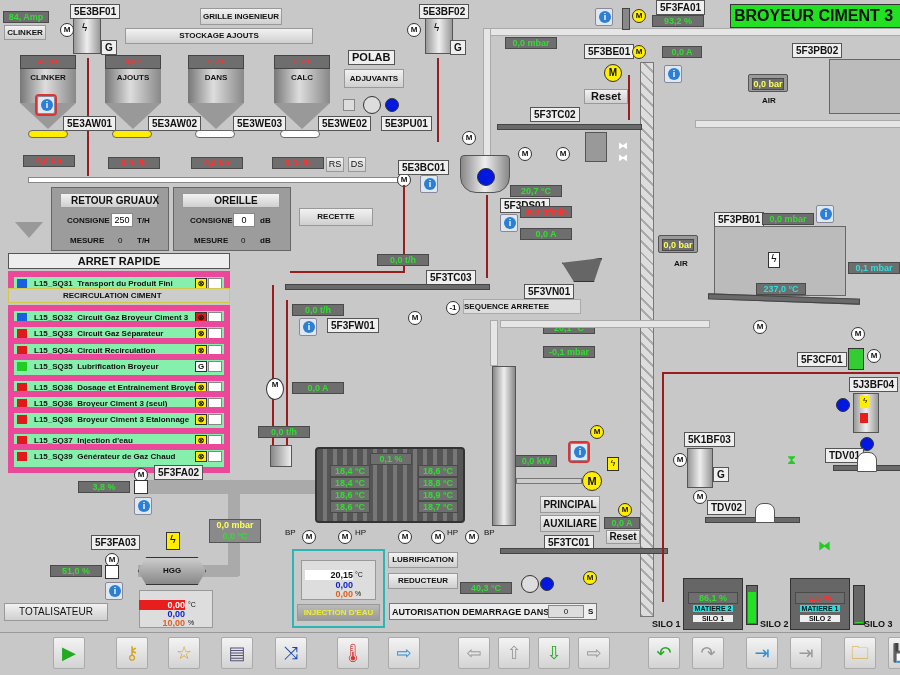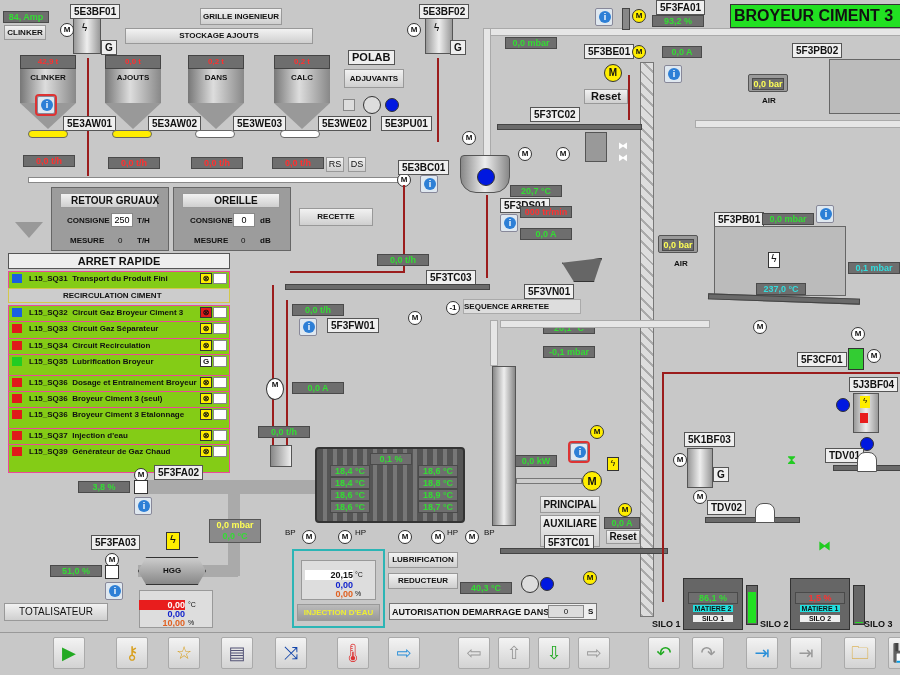--- a/index.html
+++ b/index.html
@@ -15,21 +15,21 @@
 .info::after{content:"i";position:absolute;left:3px;top:2px;width:12px;height:12px;border-radius:50%;background:#2d7fd6;color:#fff;font-weight:bold;font-size:9px;text-align:center;line-height:12px}
 .mot{position:absolute;width:14px;height:14px;border-radius:50%;background:#fff;border:1px solid #333;font-size:8px;font-weight:bold;text-align:center;line-height:12px}
 .mot.y{background:#ffee00}
 .mot.b{background:#0018e0;color:#0018e0}
 .pipe{position:absolute;background:#e6e6e6;border:1px solid #aaa}
 .rline{position:absolute;background:#9b1c1c}
 .hopper{position:absolute;width:56px}
 .hopper .top{height:14px;background:#6e6e6e;border:1px solid #444;color:#ff3030;font-weight:bold;font-size:8px;text-align:center;line-height:12px}
 .hopper .body{height:34px;background:linear-gradient(90deg,#777,#ddd 45%,#888);font-weight:bold;font-size:8px;text-align:center;padding-top:4px}
 .hopper .cone{width:0;height:0;border-left:28px solid transparent;border-right:28px solid transparent;border-top:26px solid #999}
-.sq-row{position:absolute;left:8px;width:222px;height:29px;background:#84cc16;border:1px solid #ec4899;font-weight:bold;font-size:8px;line-height:13px;padding-left:20px;white-space:nowrap}
+.sq-row{position:absolute;left:8px;width:222px;height:29px;background:#86efac;border:6px solid #ec4899;font-weight:bold;font-size:8px;line-height:13px;padding-left:20px;white-space:nowrap}
 .sq-row .st{position:absolute;left:3px;top:2px;width:10px;height:9px}
 .sq-row .ic{position:absolute;right:17px;top:1px;width:12px;height:11px;border:1px solid #333;font-size:8px;line-height:9px;text-align:center}
 .sq-row .ic2{position:absolute;right:2px;top:1px;width:14px;height:11px;border:1px solid #888;background:#fff}
 .tb{position:absolute;top:637px;width:32px;height:32px;background:linear-gradient(#f3f3f3,#d3d3d3);border:1px solid #aaa;border-radius:2px;font-size:18px;text-align:center;line-height:30px;cursor:pointer}
 .conv{position:absolute;height:6px;background:#6a6a6a;border:1px solid #444}
 .panel{position:absolute;background:#9c9c9c;border:1px solid #666}
 .small{font-size:8px}
 </style>
 </head>
 <body>
@@ -243,21 +243,21 @@
 <div class="abs small" style="left:484px;top:528px">BP</div>
 
 <div class="abs" style="left:492px;top:366px;width:24px;height:160px;background:linear-gradient(90deg,#888,#eee,#888);border:1px solid #555"></div>
 <div class="val" style="left:515px;top:455px;width:42px">0,0 kW</div>
 <div class="info" style="left:570px;top:443px;outline:2px solid #d33"></div>
 <div class="mot y" style="left:590px;top:425px">M</div>
 <div class="abs" style="left:607px;top:457px;width:12px;height:14px;background:#ffee00;border:1px solid #333;font-size:9px;text-align:center">ϟ</div>
 <div class="mot y" style="left:582px;top:471px;width:20px;height:20px;line-height:18px;font-size:11px">M</div>
 <div class="abs" style="left:516px;top:478px;width:66px;height:6px;background:#ccc;border:1px solid #777"></div>
 <div class="btn" style="left:540px;top:496px;width:60px;height:17px;font-size:10px;line-height:15px">PRINCIPAL</div>
-<div class="btn" style="left:540px;top:515px;width:60px;height:32px;font-size:10px;line-height:15px">AUXILIARE</div>
+<div class="btn" style="left:540px;top:515px;width:60px;height:17px;font-size:10px;line-height:15px">AUXILIARE</div>
 <div class="val" style="left:604px;top:517px;width:36px">0,0 A</div>
 <div class="mot y" style="left:618px;top:503px">M</div>
 <div class="btn" style="left:606px;top:530px;width:34px;height:14px;font-size:10px;line-height:12px">Reset</div>
 <div class="tag" style="left:544px;top:535px">5F3TC01</div>
 <div class="conv" style="left:500px;top:548px;width:168px"></div>
 <div class="rline" style="left:495px;top:383px;width:2px;height:140px;opacity:0"></div>
 
 <div class="abs" style="left:292px;top:549px;width:93px;height:79px;border:2px solid #2cb5b5"></div>
 <div class="abs" style="left:301px;top:560px;width:75px;height:40px;background:#ddd;border:1px solid #999"></div>
 <div class="abs" style="left:305px;top:570px;width:48px;background:#fff;text-align:right;font-weight:bold;font-size:9px">20,15</div>

